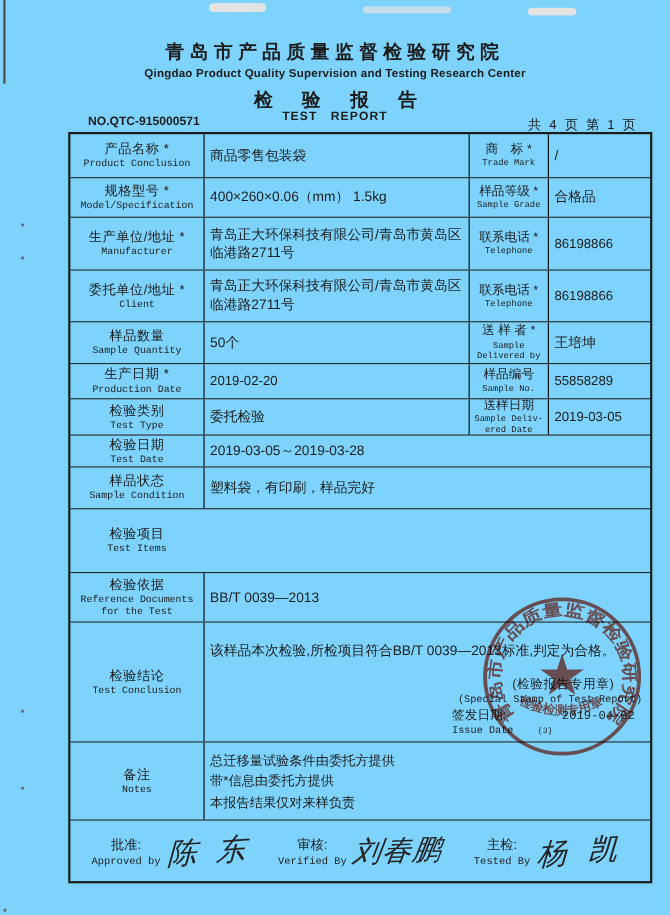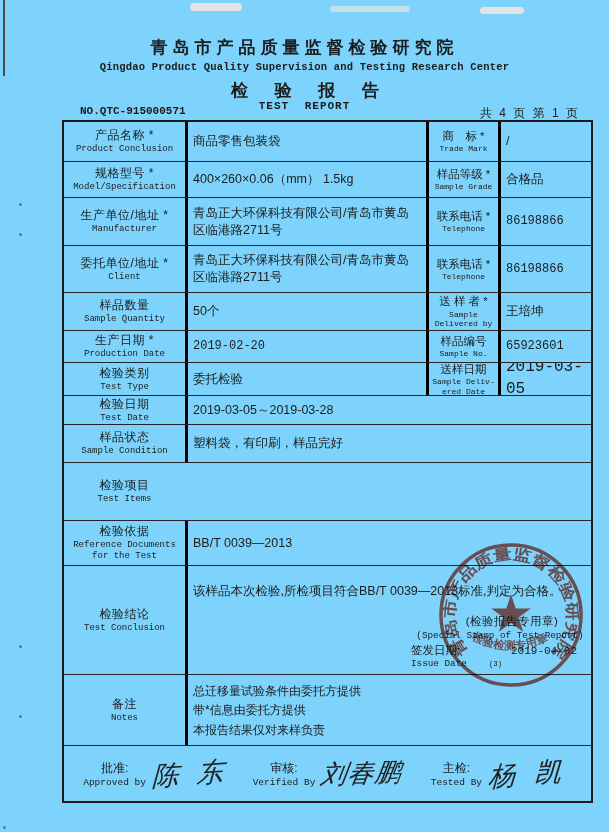--- a/index.html
+++ b/index.html
@@ -1,20 +1,20 @@
 <!DOCTYPE html>
 <html><head>
 <meta charset="utf-8">
 <style>
   html,body{margin:0;padding:0;background:#9a9a9a;}
   .page{
     position:relative;width:609px;height:832px;background:#7dd3fc;
     font-family:"Liberation Sans",sans-serif;color:#1c1c1c;overflow:hidden;
   }
-  .mono{font-family:Liberation Mono, monospace;}
+  .mono{font-family:Liberation Sans, sans-serif;}
   
   .org-cn{position:absolute;top:36px;left:0;width:100%;text-align:center;
           font-size:17px;font-weight:700;letter-spacing:5px;}
   .org-en{position:absolute;top:61px;left:0;width:100%;text-align:center;
           font-size:10.5px;font-weight:700;letter-spacing:.2px;}
   .title-cn{position:absolute;top:79px;left:6px;width:100%;text-align:center;
           font-size:17px;font-weight:700;letter-spacing:11px;}
   .title-en{position:absolute;top:100px;left:0;width:100%;text-align:center;
           font-size:11px;font-weight:700;letter-spacing:1px;word-spacing:8px;}
   .report-no{position:absolute;top:105px;left:80px;font-size:11px;font-weight:700;}
@@ -22,21 +22,21 @@
   
   .report-table{position:absolute;left:62px;top:120px;width:531px;
           border:2px solid #1c1c1c;box-sizing:border-box;background:transparent;}
   .row{display:flex;box-sizing:border-box;}
   .row + .row{border-top:1px solid #262626;}
   .cell{box-sizing:border-box;overflow:hidden;}
   .c1{width:121px;}
   .c2{flex:1;}
   .c3{width:72px;}
   .c4{width:93px;}
-  .cell + .cell{border-left:3px solid #000000;}
+  .cell + .cell{border-left:1px solid #000000;}
   .label{display:flex;flex-direction:column;justify-content:center;align-items:center;
          text-align:center;padding:1px 2px;}
   .label .cn{font-size:12px;letter-spacing:.5px;line-height:1.25;}
   .label .en{font-family:"Liberation Mono","DejaVu Sans Mono",monospace;
              font-size:9px;line-height:1.18;margin-top:1px;white-space:pre-line;}
   .c3.label .cn{font-size:11.5px;letter-spacing:0;}
   .c3.label .en{font-size:8px;}
   .value{display:flex;align-items:center;padding:1px 5px;font-size:12.5px;line-height:1.35;}
   
   .concl{position:relative;display:block;padding:17px 6px 0 5px;}
@@ -187,39 +187,39 @@
         <div class="en">Production Date</div>
       </div>
       <div class="cell c2 value">
           <span class="mono" style="font-size:12px">2019-02-20</span>
         </div>
       <div class="cell c3 label">
         <div class="cn">样品编号</div>
         <div class="en">Sample No.</div>
       </div>
       <div class="cell c4 value">
-          <span class="mono" style="font-size:12px">65923601</span>
+          <span class="mono" style="font-size:12px">55858289</span>
         </div>
     </div>
 
     <div class="row" style="height:33px">
       <div class="cell c1 label">
         <div class="cn">检验类别</div>
         <div class="en">Test Type</div>
       </div>
       <div class="cell c2 value">
           <span>委托检验</span>
         </div>
       <div class="cell c3 label">
         <div class="cn">送样日期</div>
         <div class="en">Sample Deliv-
 ered Date</div>
       </div>
       <div class="cell c4 value">
-          <span class="mono" style="font-size:16px">2019-03-05</span>
+          <span class="mono" style="font-size:12px">2019-03-05</span>
         </div>
     </div>
 
     <div class="row" style="height:29px">
       <div class="cell c1 label">
         <div class="cn">检验日期</div>
         <div class="en">Test Date</div>
       </div>
       <div class="cell c2 value">
           <span>2019-03-05～2019-03-28</span>

